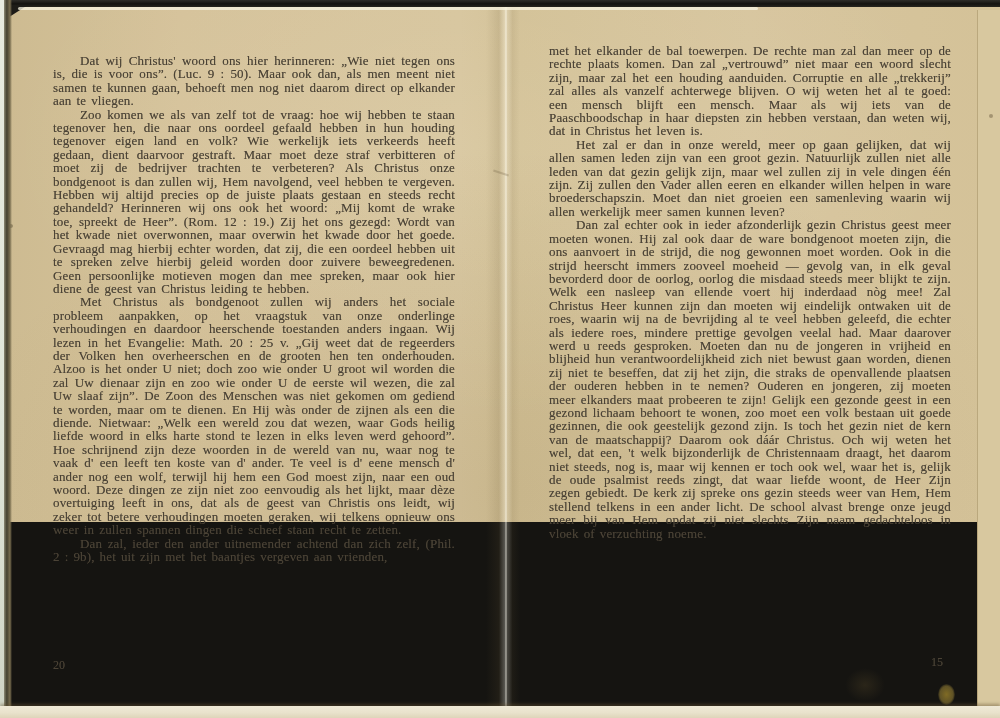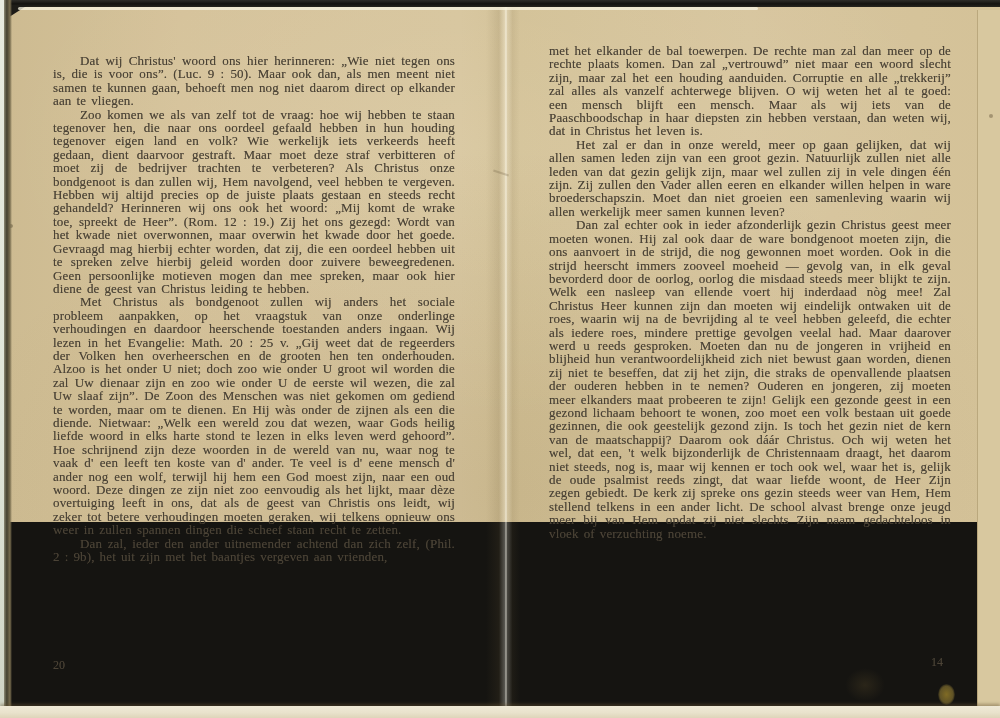--- a/index.html
+++ b/index.html
@@ -122,21 +122,21 @@
 
   <div class="page page-right">
     <div class="text-col">
       <p>met het elkander de bal toewerpen. De rechte man zal dan meer op de rechte plaats komen. Dan zal „vertrouwd” niet maar een woord slecht zijn, maar zal het een houding aanduiden. Corruptie en alle „trekkerij” zal alles als vanzelf achterwege blijven. O wij weten het al te goed: een mensch blijft een mensch. Maar als wij iets van de Paaschboodschap in haar diepsten zin hebben verstaan, dan weten wij, dat in Christus het leven is.</p>
       <p class="indent">Het zal er dan in onze wereld, meer op gaan gelijken, dat wij allen samen leden zijn van een groot gezin. Natuurlijk zullen niet alle leden van dat gezin gelijk zijn, maar wel zullen zij in vele dingen één zijn. Zij zullen den Vader allen eeren en elkander willen helpen in ware broederschapszin. Moet dan niet groeien een samenleving waarin wij allen werkelijk meer samen kunnen leven?</p>
       <p class="indent">Dan zal echter ook in ieder afzonderlijk gezin Christus geest meer moeten wonen. Hij zal ook daar de ware bondgenoot moeten zijn, die ons aanvoert in de strijd, die nog gewonnen moet worden. Ook in die strijd heerscht immers zooveel moeheid — gevolg van, in elk geval bevorderd door de oorlog, oorlog die misdaad steeds meer blijkt te zijn. Welk een nasleep van ellende voert hij inderdaad nòg mee! Zal Christus Heer kunnen zijn dan moeten wij eindelijk ontwaken uit de roes, waarin wij na de bevrijding al te veel hebben geleefd, die echter als iedere roes, mindere prettige gevolgen veelal had. Maar daarover werd u reeds gesproken. Moeten dan nu de jongeren in vrijheid en blijheid hun verantwoordelijkheid zich niet bewust gaan worden, dienen zij niet te beseffen, dat zij het zijn, die straks de openvallende plaatsen der ouderen hebben in te nemen? Ouderen en jongeren, zij moeten meer elkanders maat probeeren te zijn! Gelijk een gezonde geest in een gezond lichaam behoort te wonen, zoo moet een volk bestaan uit goede gezinnen, die ook geestelijk gezond zijn. Is toch het gezin niet de kern van de maatschappij? Daarom ook dáár Christus. Och wij weten het wel, dat een, 't welk bijzonderlijk de Christennaam draagt, het daarom niet steeds, nog is, maar wij kennen er toch ook wel, waar het is, gelijk de oude psalmist reeds zingt, dat waar liefde woont, de Heer Zijn zegen gebiedt. De kerk zij spreke ons gezin steeds weer van Hem, Hem stellend telkens in een ander licht. De school alvast brenge onze jeugd meer bij van Hem opdat zij niet slechts Zijn naam gedachteloos in vloek of verzuchting noeme.</p>
     </div>
   </div>
 
   <div class="page-num left">20</div>
-  <div class="page-num right">14</div>
+  <div class="page-num right">15</div>
 
   <div class="stain-faint"></div>
   <div class="stain-big"></div>
   <div class="speck1"></div>
   <div class="speck2"></div>
 
   <div class="edge-top"></div>
   <div class="corner-notch"></div>
   <div class="edge-top-highlight"></div>
   <div class="edge-left-light"></div>

